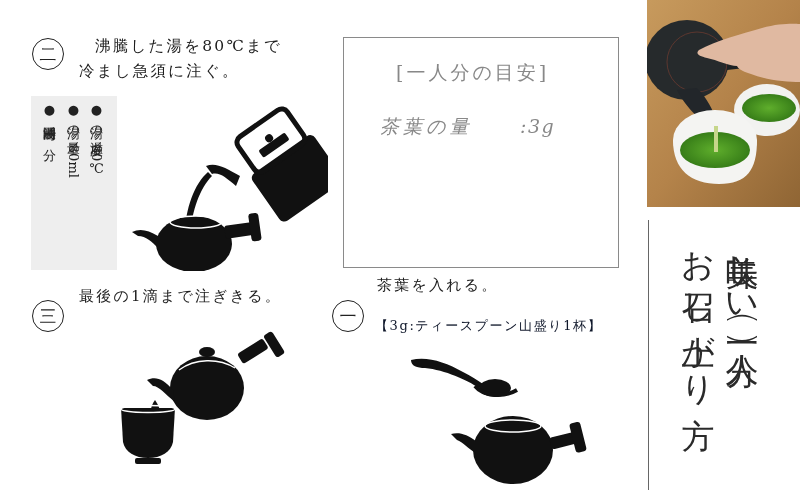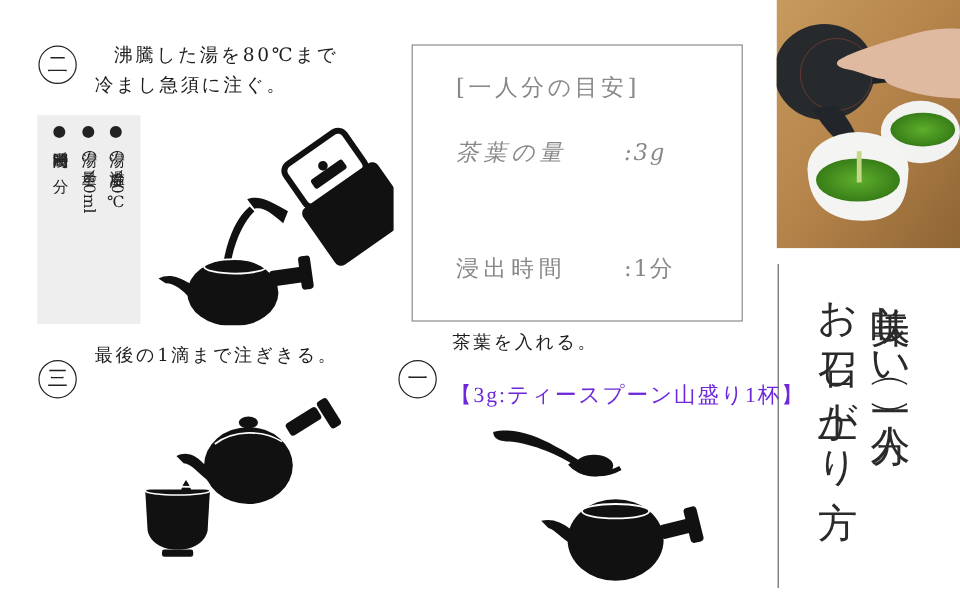--- a/index.html
+++ b/index.html
@@ -2,25 +2,25 @@
 <html><head>
 <meta charset="utf-8">
 <style>
   html, body { margin:0; padding:0; }
   body { width:800px; height:496px; background:#ffffff; position:relative; overflow:hidden;
          font-family:"DejaVu Serif", "Liberation Serif", serif; color:#1a1a1a; }
   .abs { position:absolute; }
   .step-circle { position:absolute; width:30px; height:30px; border:1.3px solid #222; border-radius:50%;
                  display:flex; align-items:center; justify-content:center; font-size:17px; line-height:1; color:#222; }
   .step-text { position:absolute; font-size:15.5px; letter-spacing:2.2px; line-height:22px; color:#1d1d1d; white-space:nowrap; }
-  .sub-text { position:absolute; font-size:18px; letter-spacing:1.6px; color:#6d28d9; white-space:nowrap;font-family:Liberation Serif, serif; }
+  .sub-text { position:absolute; font-size:13px; letter-spacing:1.6px; color:#0f172a; white-space:nowrap; }
   .info-panel { position:absolute; left:31px; top:96px; width:86px; height:174px; background:#eeeeee; }
   .vcol { position:absolute; top:6px; writing-mode:vertical-rl; font-size:13px; line-height:15px; letter-spacing:0px; color:#222; }
   .guide-box { position:absolute; left:343px; top:37px; width:276px; height:231px; border:1.3px solid #8a8a8a; box-sizing:border-box; }
-  .guide-title { position:absolute; left:36px; top:22px; font-size:19px; letter-spacing:3px; color:#888; white-space:nowrap; }
+  .guide-title { position:absolute; left:52px; top:22px; font-size:19px; letter-spacing:3px; color:#888; white-space:nowrap; }
   .guide-row { position:absolute; left:36px; font-size:19px; color:#888; white-space:nowrap; }
   .guide-row .k { display:inline-block; width:140px; letter-spacing:4px; }
   .guide-row .v { letter-spacing:1.5px; }
   .photo { position:absolute; left:647px; top:0; width:153px; height:207px; overflow:hidden; }
   .divider { position:absolute; left:648px; top:220px; width:1.3px; height:270px; background:#666; }
   .vtitle { position:absolute; writing-mode:vertical-rl; font-size:33px; line-height:36px; letter-spacing:2px;
             color:#2a2a2a; font-family:"DejaVu Sans", "Liberation Sans", sans-serif; font-weight:300; white-space:nowrap; }
   svg { display:block; }
 </style>
 </head>
@@ -59,23 +59,20 @@
       <rect x="120" y="118" width="10" height="28" rx="3" transform="rotate(-8 120 118)"></rect>
       <ellipse cx="68" cy="126" rx="26" ry="6" fill="none" stroke="#fff" stroke-width="1.5"></ellipse>
     </g>
   </svg>
 </div>
 
 <div class="guide-box">
   <div class="guide-title">[一人分の目安]</div>
   <div class="guide-row" style="top:76px;font-style:italic;">
     <span class="k">茶葉の量</span><span class="v">:3g</span>
-  </div>
-  <div class="guide-row" style="top:173px;">
-    <span class="k">浸出時間</span><span class="v">:1分</span>
   </div>
 </div>
 
 <div class="step-circle" style="left:32px;top:300px;">
   <span>三</span>
 </div>
 <div class="step-text" style="left:79px;top:285px;font-size:15px;">最後の1滴まで注ぎきる。</div>
 
 <div class="abs" style="left:115px;top:330px;width:180px;height:150px;">
   <svg width="180" height="150" viewBox="0 0 180 150">

